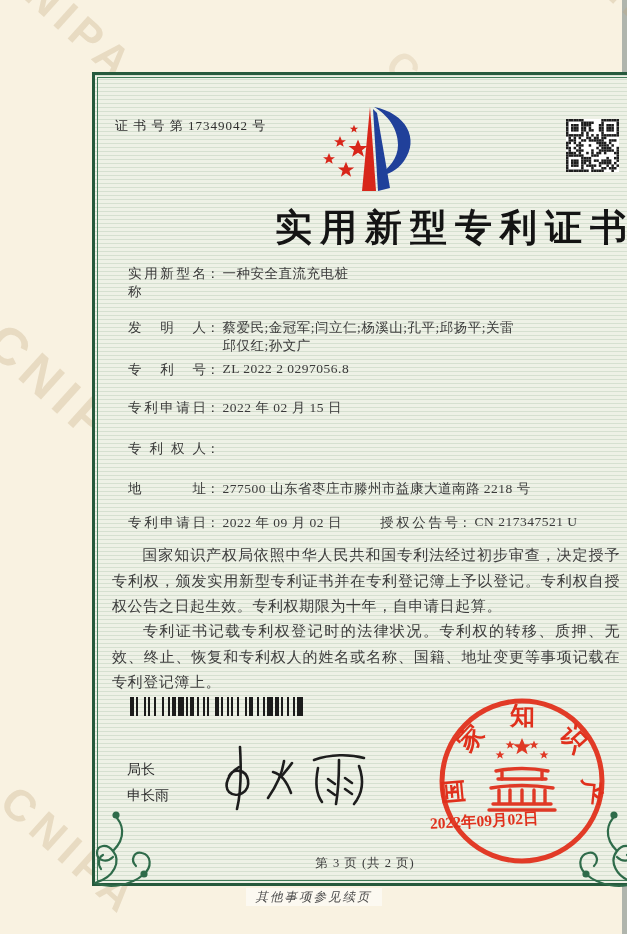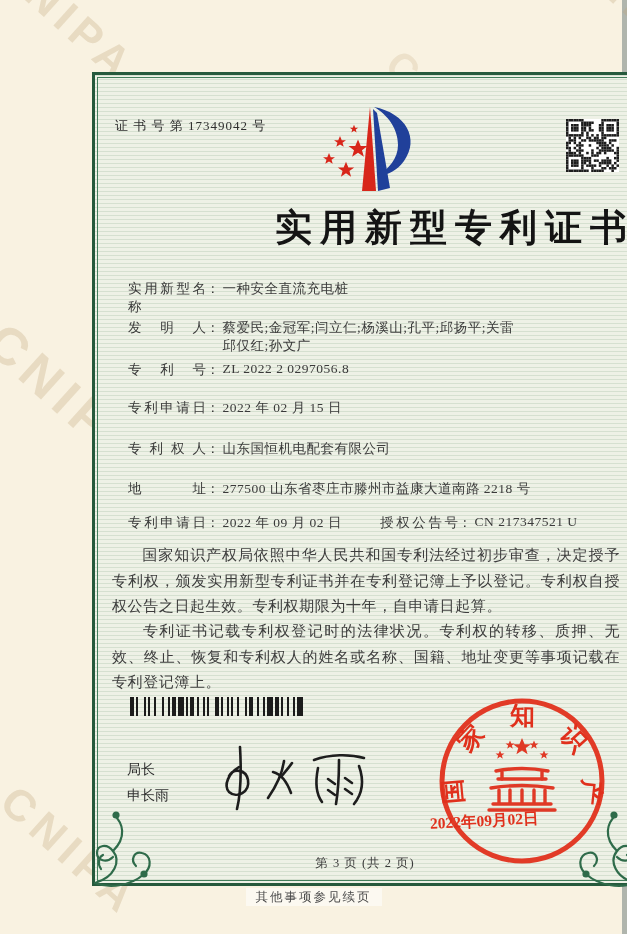--- a/index.html
+++ b/index.html
@@ -68,21 +68,21 @@
     transform:rotate(-3deg);white-space:nowrap;letter-spacing:0;
   }
   .seal-text{font-family:"Liberation Serif","DejaVu Serif",serif;font-size:25px;font-weight:bold;fill:#e0301c;}
 
   .page-no{position:absolute;left:0;top:780px;width:100%;text-align:center;font-size:12.5px;color:#3a3a3a;letter-spacing:1px;}
 
   .note{
     position:absolute;left:0;top:889px;width:100%;text-align:center;z-index:3;
     font-size:12.5px;color:#4a4a4a;letter-spacing:2px;
   }
-  .note span{background:rgba(255,255,255,.55);padding:2px 10px;}
+  .note span{background:rgba(255,255,255,.55);padding:2px 10px;font-style:italic;}
 
   .corner{position:absolute;z-index:4;}
   .corner.bl{left:-8px;bottom:-8px;}
   .corner.br{right:-8px;bottom:-8px;transform:scaleX(-1);}
 </style>
 </head>
 <body>
 
 <div>
 
@@ -358,21 +358,21 @@
           <rect x="25.2" y="50.5" width="2.5" height="2.5" fill="#1c1c1c"></rect>
           <rect x="27.8" y="50.5" width="2.5" height="2.5" fill="#1c1c1c"></rect>
           <rect x="30.3" y="50.5" width="2.5" height="2.5" fill="#1c1c1c"></rect>
           <rect x="32.8" y="50.5" width="2.5" height="2.5" fill="#1c1c1c"></rect>
           <rect x="35.3" y="50.5" width="2.5" height="2.5" fill="#1c1c1c"></rect>
           <rect x="45.4" y="50.5" width="2.5" height="2.5" fill="#1c1c1c"></rect>
         </svg></div>
 
     <div class="title">实用新型专利证书</div>
 
-    <div class="row" style="top:205px;">
+    <div class="row" style="top:190px;">
       <span class="lbl">实用新型名称</span>
       <span class="colon">：</span>
       <span class="val">一种安全直流充电桩</span>
     </div>
 
     <div class="row" style="top:244px;">
       <span class="lbl">发明人</span>
       <span class="colon">：</span>
       <span class="val">
         <span>蔡爱民;金冠军;闫立仁;杨溪山;孔平;邱扬平;关雷</span><br>
@@ -388,21 +388,20 @@
 
     <div class="row" style="top:324px;">
       <span class="lbl">专利申请日</span>
       <span class="colon">：</span>
       <span class="val">2022 年 02 月 15 日</span>
     </div>
 
     <div class="row" style="top:365px;">
       <span class="lbl">专利权人</span>
       <span class="colon">：</span>
-      <span class="val">山东国恒机电配套有限公司</span>
     </div>
 
     <div class="row" style="top:405px;">
       <span class="lbl">地址</span>
       <span class="colon">：</span>
       <span class="val">277500 山东省枣庄市滕州市益康大道南路 2218 号</span>
     </div>
 
     <div class="row" style="top:439px;">
       <span class="grant-left">

